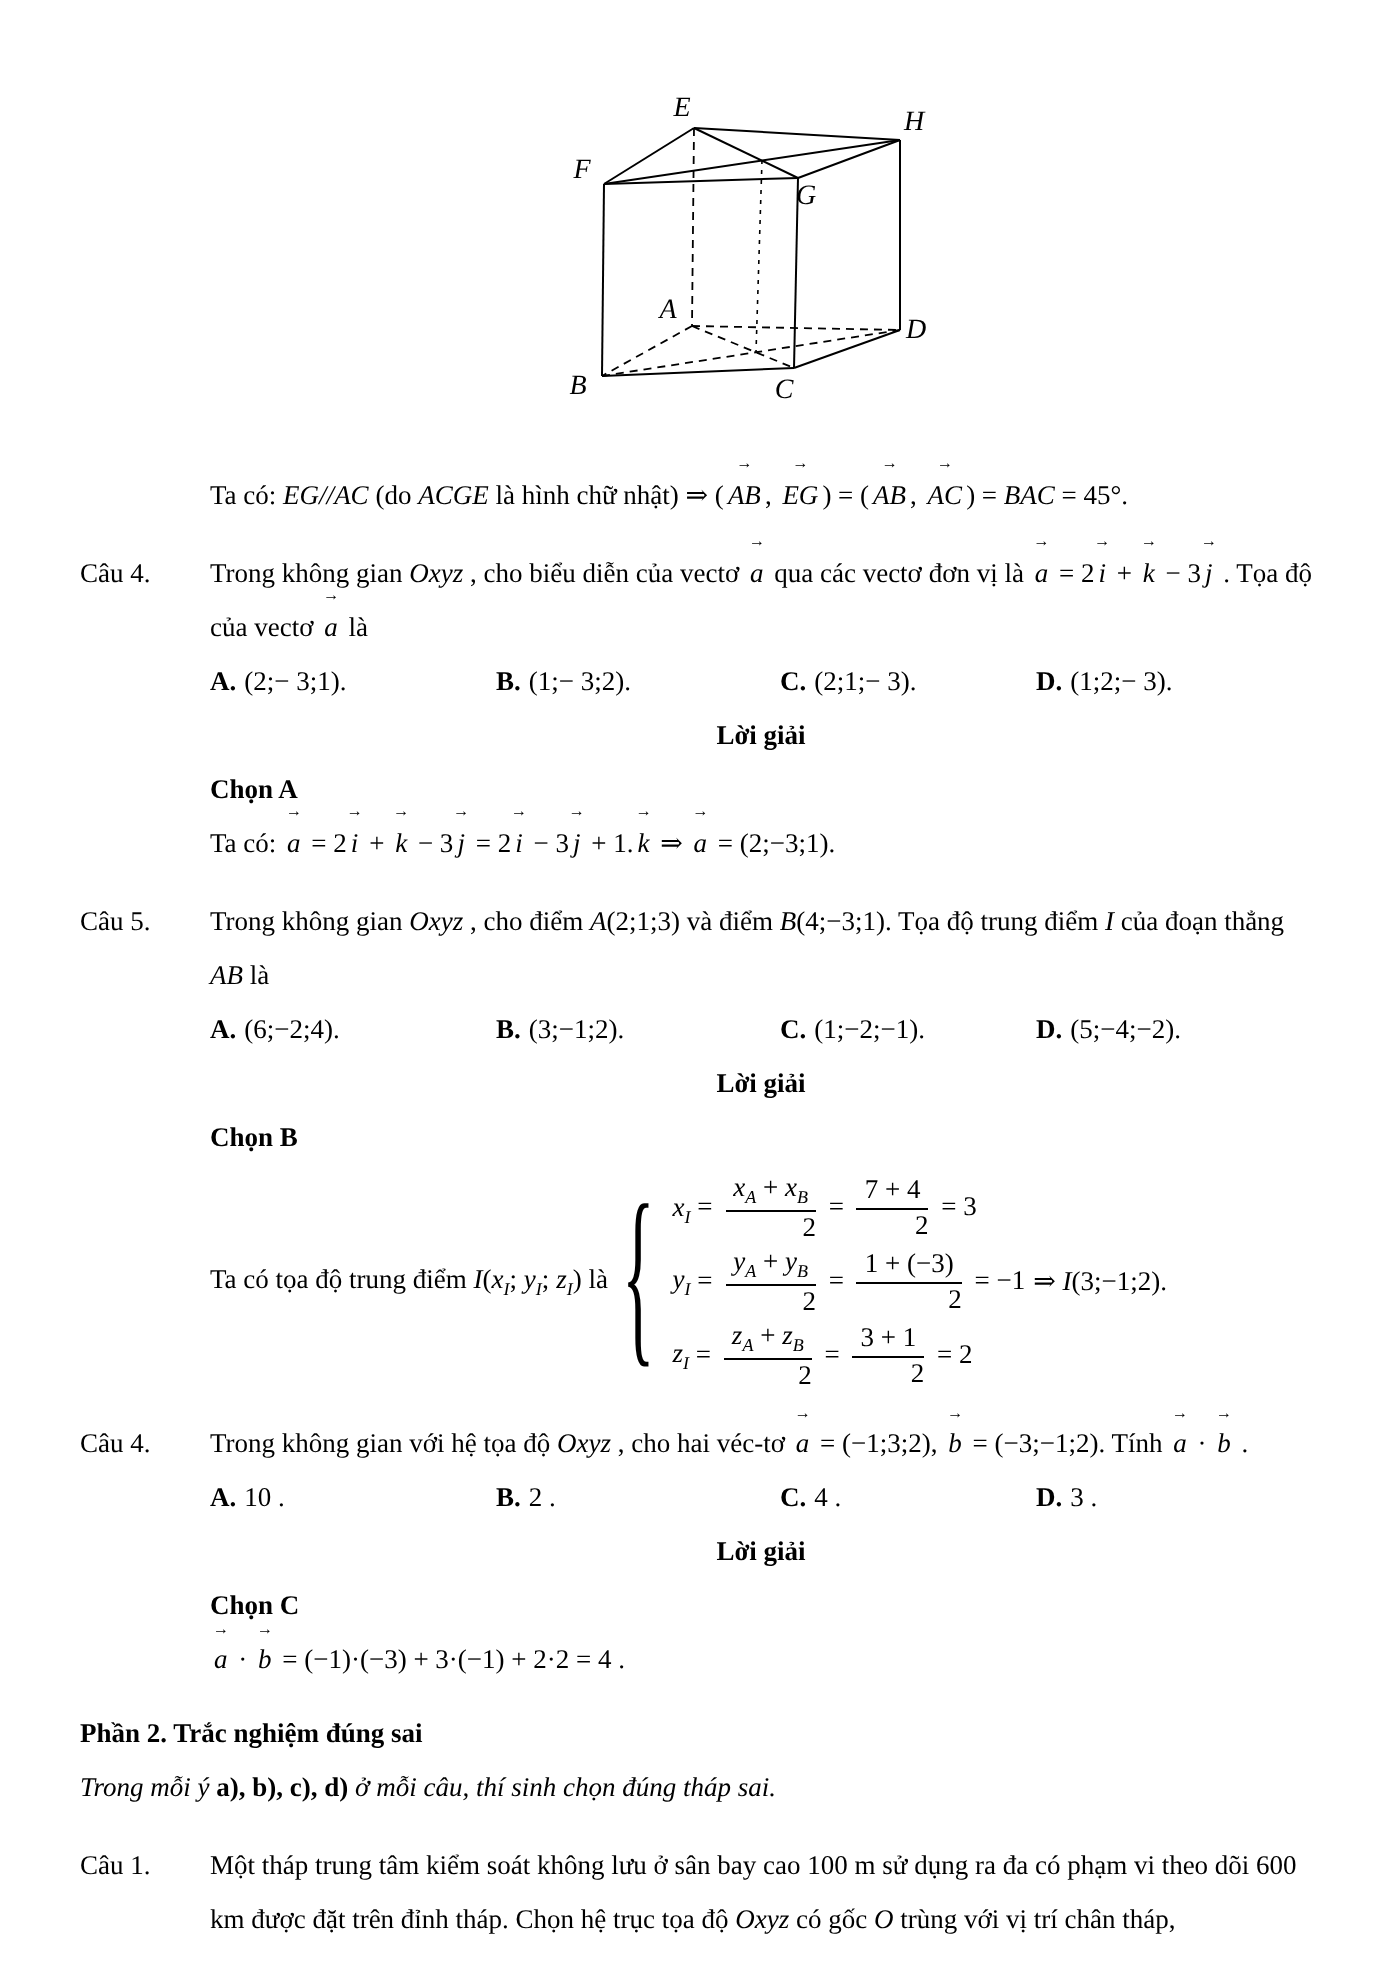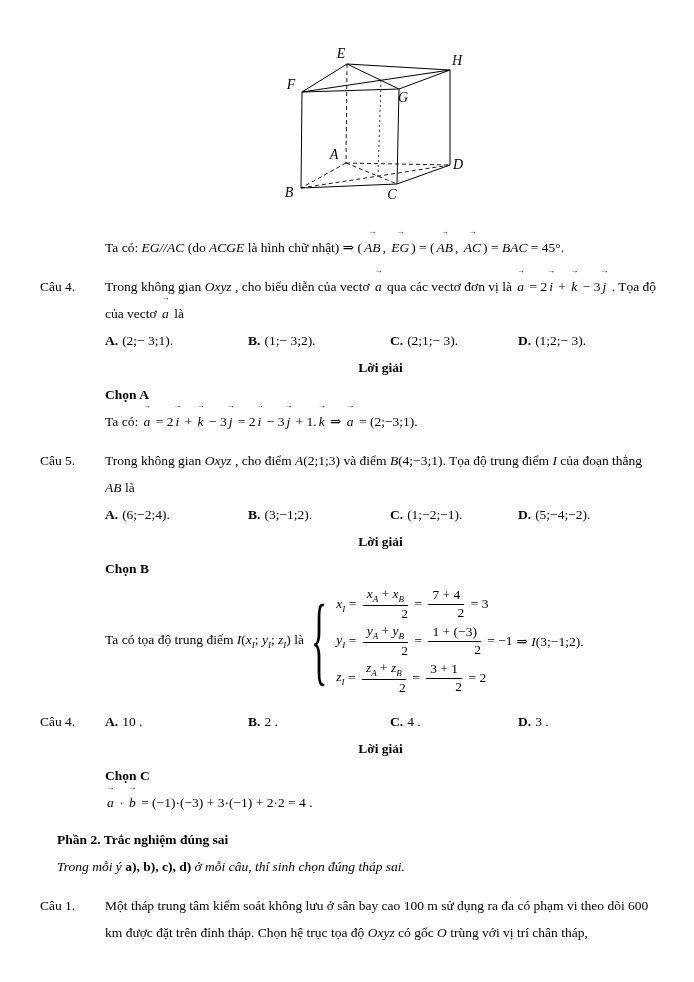--- a/index.html
+++ b/index.html
@@ -45,21 +45,21 @@
   .frac .num { display:block; border-bottom:1px solid #000; padding:0 4px; line-height:1.25; }
   .frac .den { display:block; line-height:1.25; }
 
   .sol-sys { display:flex; align-items:center; margin-top:4px; }
   .sys-lead { white-space:nowrap; }
   .brace { display:inline-block; font-size:34px; transform:scaleY(2.9); margin:0 9px 0 7px; font-weight:400; }
   .eqcol { display:flex; flex-direction:column; gap:0; }
   .eq { line-height:1.2; white-space:nowrap; }
   .sys-tail { white-space:nowrap; margin-left:4px; }
 
-  .fullline { margin-left:57px; margin-right:38px; line-height:27px; }
+  .fullline { margin-left:40px; margin-right:38px; line-height:27px; }
 
   svg text { font-family:"Liberation Serif","DejaVu Serif",serif; font-size:14px; font-style:italic; fill:#000; }
 </style>
 </head>
 <body>
 
 <div class="page">
 
   <div class="figure-wrap">
     <svg width="240" height="190" viewBox="0 0 240 190">
@@ -133,20 +133,21 @@
         <span class="eq"><span class="i">x<sub>I</sub></span> = <span class="frac"><span class="num"><span class="i">x<sub>A</sub></span> + <span class="i">x<sub>B</sub></span></span><span class="den">2</span></span> = <span class="frac"><span class="num">7 + 4</span><span class="den">2</span></span> = 3</span>
         <span class="eq"><span class="i">y<sub>I</sub></span> = <span class="frac"><span class="num"><span class="i">y<sub>A</sub></span> + <span class="i">y<sub>B</sub></span></span><span class="den">2</span></span> = <span class="frac"><span class="num">1 + (−3)</span><span class="den">2</span></span> = −1</span>
         <span class="eq"><span class="i">z<sub>I</sub></span> = <span class="frac"><span class="num"><span class="i">z<sub>A</sub></span> + <span class="i">z<sub>B</sub></span></span><span class="den">2</span></span> = <span class="frac"><span class="num">3 + 1</span><span class="den">2</span></span> = 2</span>
       </span>
       <span class="sys-tail"> ⇒ <span class="i">I</span>(3;−1;2).</span>
     </div>
   </section>
 
   <section class="q mt">
     <span class="q-label">Câu 4.</span>
+    <div class="line">Trong không gian với hệ tọa độ <span class="i">Oxyz</span> , cho hai véc-tơ <span class="vec">a</span> = (−1;3;2), <span class="vec">b</span> = (−3;−1;2). Tính <span class="vec">a</span> · <span class="vec">b</span> .</div>
     <div class="line options">
       <span class="opt"><span class="k">A.</span><span>10 .</span></span>
       <span class="opt"><span class="k">B.</span><span>2 .</span></span>
       <span class="opt"><span class="k">C.</span><span>4 .</span></span>
       <span class="opt"><span class="k">D.</span><span>3 .</span></span>
     </div>
     <div class="line center bold">Lời giải</div>
     <div class="line bold">Chọn C</div>
     <div class="line"><span class="vec">a</span> · <span class="vec">b</span> = (−1)·(−3) + 3·(−1) + 2·2 = 4 .</div>
   </section>

